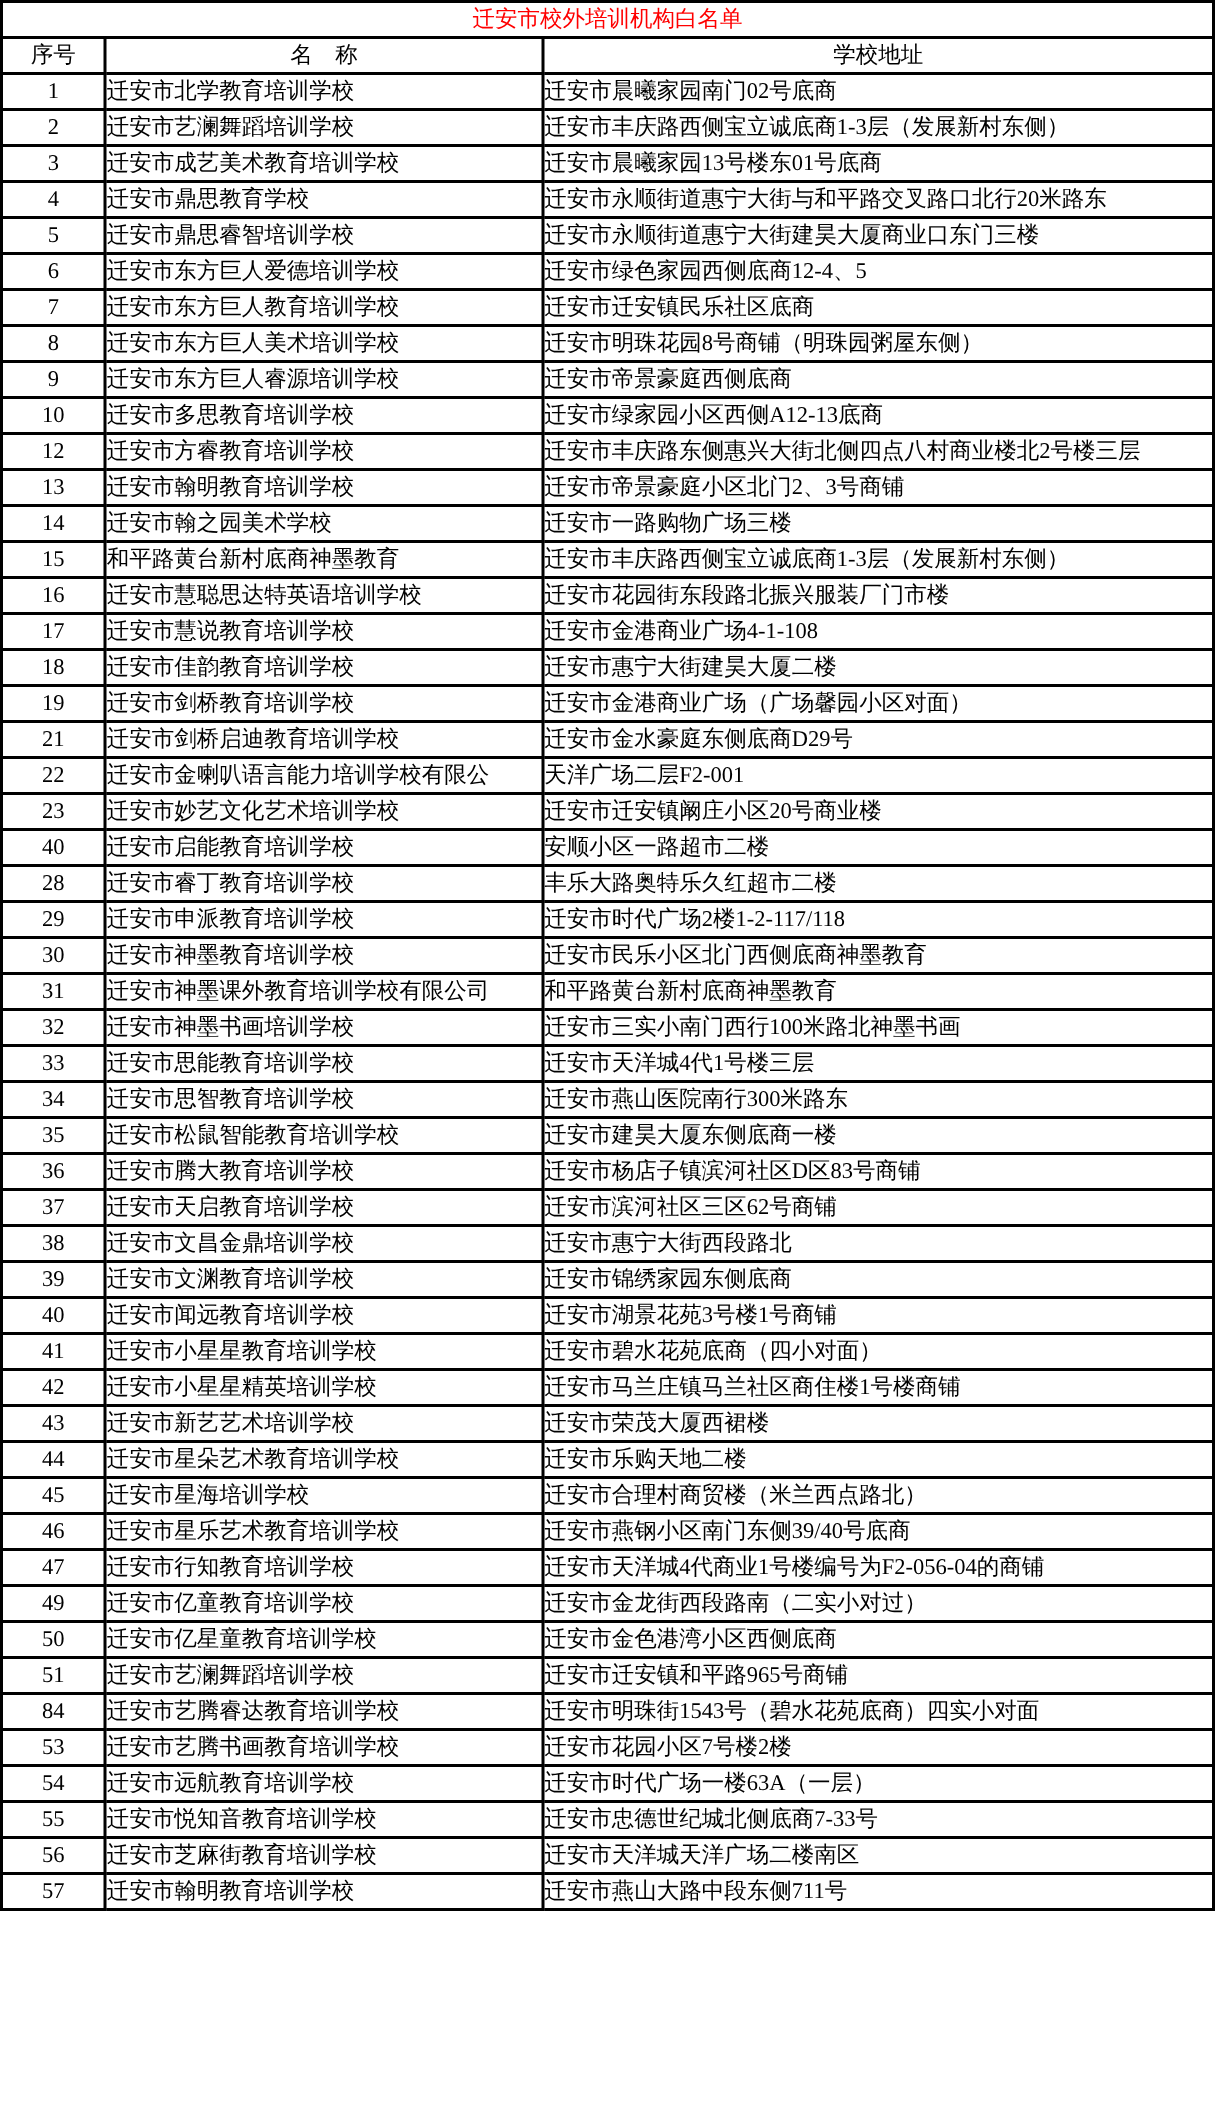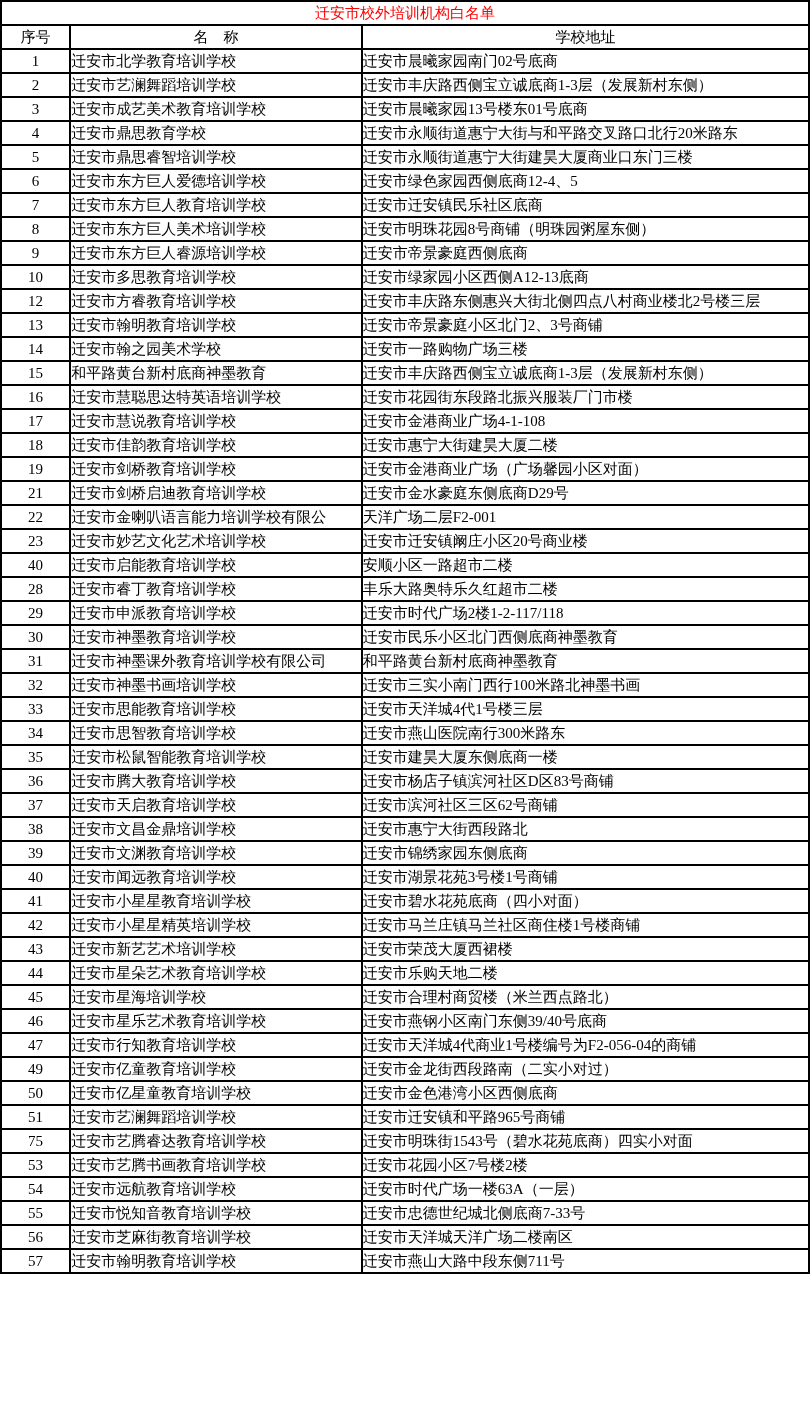--- a/index.html
+++ b/index.html
@@ -293,21 +293,21 @@
         <td class="idx">50</td>
         <td class="name">迁安市亿星童教育培训学校</td>
         <td class="addr">迁安市金色港湾小区西侧底商</td>
       </tr>
       <tr>
         <td class="idx">51</td>
         <td class="name">迁安市艺澜舞蹈培训学校</td>
         <td class="addr">迁安市迁安镇和平路965号商铺</td>
       </tr>
       <tr>
-        <td class="idx">75</td>
+        <td class="idx">84</td>
         <td class="name">迁安市艺腾睿达教育培训学校</td>
         <td class="addr">迁安市明珠街1543号（碧水花苑底商）四实小对面</td>
       </tr>
       <tr>
         <td class="idx">53</td>
         <td class="name">迁安市艺腾书画教育培训学校</td>
         <td class="addr">迁安市花园小区7号楼2楼</td>
       </tr>
       <tr>
         <td class="idx">54</td>

